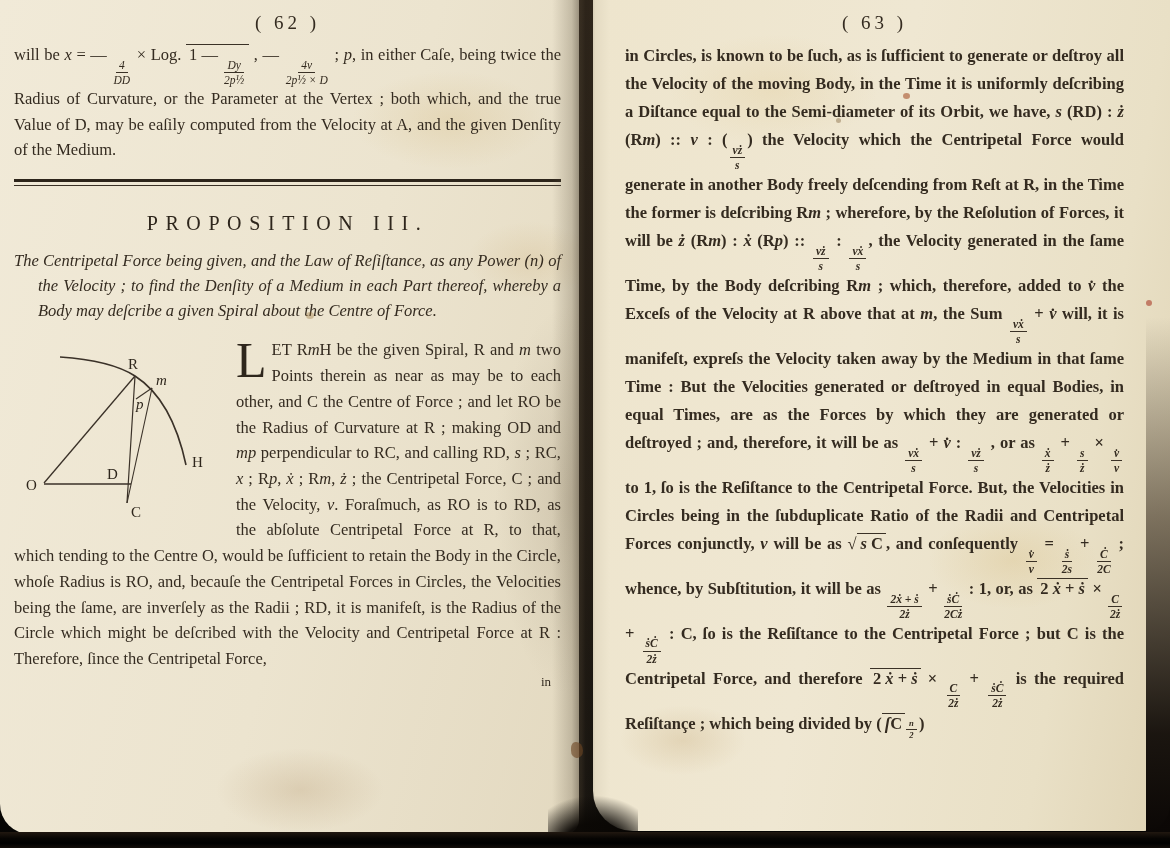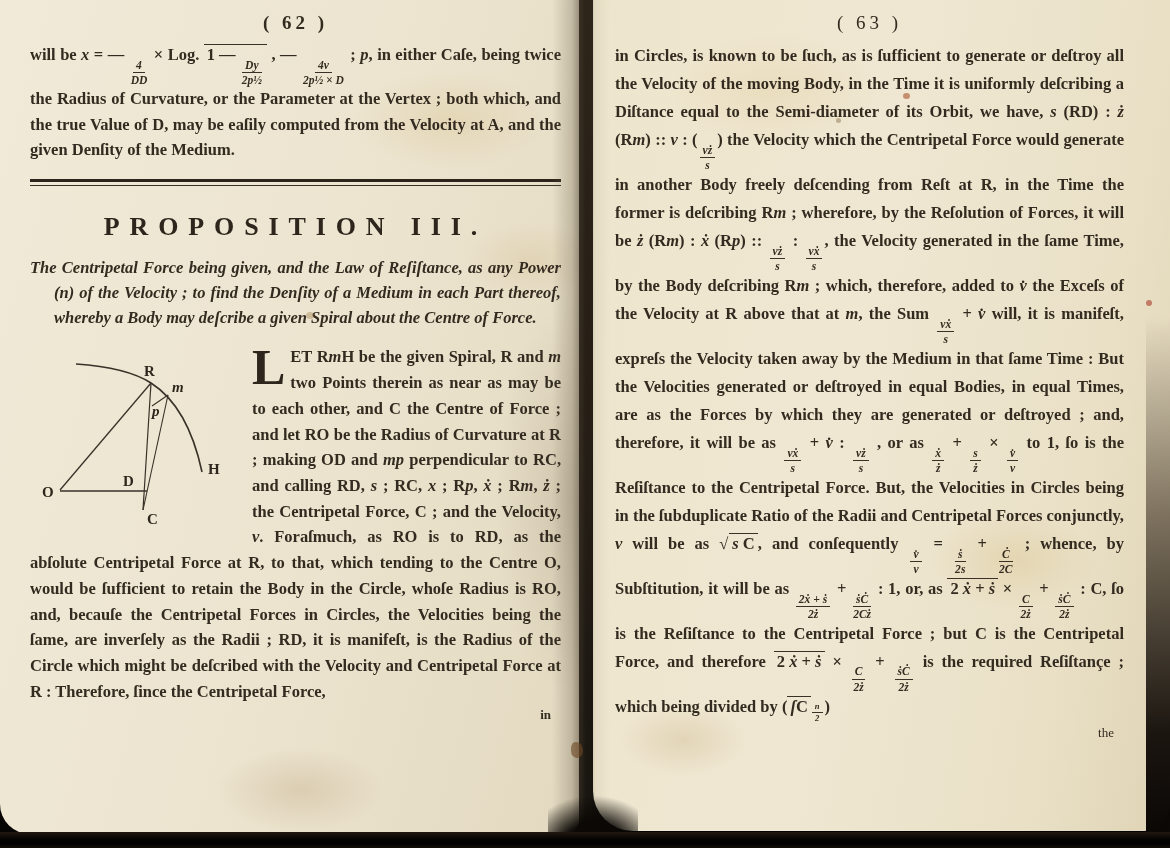--- a/index.html
+++ b/index.html
@@ -27,27 +27,27 @@
   .gutter-bottom{position:absolute;left:548px;top:760px;width:90px;height:88px;pointer-events:none;
     background:radial-gradient(90px 70px at 50% 100%, rgba(10,7,4,.95) 35%, rgba(10,7,4,0) 75%);}
   .fore-edge{position:absolute;right:0;top:0;width:24px;height:834px;pointer-events:none;
     background:linear-gradient(to bottom, rgba(0,0,0,0) 0%, rgba(0,0,0,0) 38%,
       rgba(40,28,16,.55) 62%, rgba(16,11,7,.95) 88%, #0b0705 100%);}
   .baseline-shadow{position:absolute;left:0;top:832px;width:1170px;height:16px;
     background:linear-gradient(to bottom,#211810 0%,#070503 40%,#000 70%,#120d09 100%);}
   .stain{position:absolute;border-radius:50%;pointer-events:none;}
   
   .content{position:relative;height:100%;box-sizing:border-box;}
-  #page-left .content{padding:12px 18px 0 30px;font-weight:bold;}
-  #page-right .content{padding:12px 46px 0 22px;}
+  #page-left .content{padding:12px 18px 0 14px;}
+  #page-right .content{padding:12px 46px 0 32px;}
   .pagenum{text-align:center;font-size:19px;letter-spacing:4px;margin-bottom:8px;}
   .body-text{font-size:16.5px;line-height:1.56;text-align:justify;}
   #page-right .body-text{line-height:1.70;font-weight:bold;}
   .rule{height:3px;border-top:3px solid #2d251b;border-bottom:1px solid #3a3126;margin:16px 0 0 0;}
-  .heading{text-align:center;font-size:26px;letter-spacing:.38em;margin:26px 0 14px 0;color:#2e261c;}
+  .heading{text-align:center;font-size:20px;letter-spacing:.38em;margin:26px 0 14px 0;color:#2e261c;}
   .argument{font-style:italic;font-size:16.5px;line-height:1.5;padding-left:24px;text-indent:-24px;
     margin-bottom:14px;text-align:justify;}
   .figure{float:left;width:214px;height:184px;margin:6px 8px 2px 0;}
   .dropcap{float:left;font-size:50px;line-height:.82;padding:3px 5px 0 0;color:#2e261c;}
   .catchword{text-align:right;font-size:13px;padding:2px 10px 0 0;}
   
   i{font-style:italic;}
   .fr{display:inline-flex;flex-direction:column;align-items:center;vertical-align:-0.75em;
     line-height:1.05;font-size:0.70em;font-style:italic;margin:0 2px;}
   .fr .n{padding:0 3px 1px 3px;border-bottom:1px solid #3a3126;white-space:nowrap;}
@@ -166,21 +166,20 @@
           </span> : C, ſo is the Reſiſtance to the Centripetal Force ; but C is the Centripetal Force, and therefore <span class="ovl">2 <i>ẋ</i> + <i>ṡ</i></span> × <span class="fr">
             <span class="n">C</span>
             <span class="d">2ż</span>
           </span> + <span class="fr">
             <span class="n">ṡĊ</span>
             <span class="d">2ż</span>
           </span> is the required Reſiſtançe ; which being divided by (<span class="ovl"><i>ſ</i>C</span><span class="fr supf">
             <span class="n">n</span>
             <span class="d">2</span>
           </span>)</div>
-      <div class="catchword">the</div>
     </div>
     <div class="fore-edge"></div>
   </div>
 
   <div class="gutter"></div>
   <div class="gutter-bottom"></div>
   <div class="baseline-shadow"></div>
   <div class="stain" style="left:903px;top:93px;width:7px;height:6px;background:rgba(160,70,30,.55);"></div>
   <div class="stain" style="left:571px;top:742px;width:12px;height:16px;background:rgba(110,70,35,.6);border-radius:40% 60% 50% 50%;"></div>
   <div class="stain" style="left:1146px;top:300px;width:6px;height:6px;background:rgba(170,60,40,.6);"></div>

